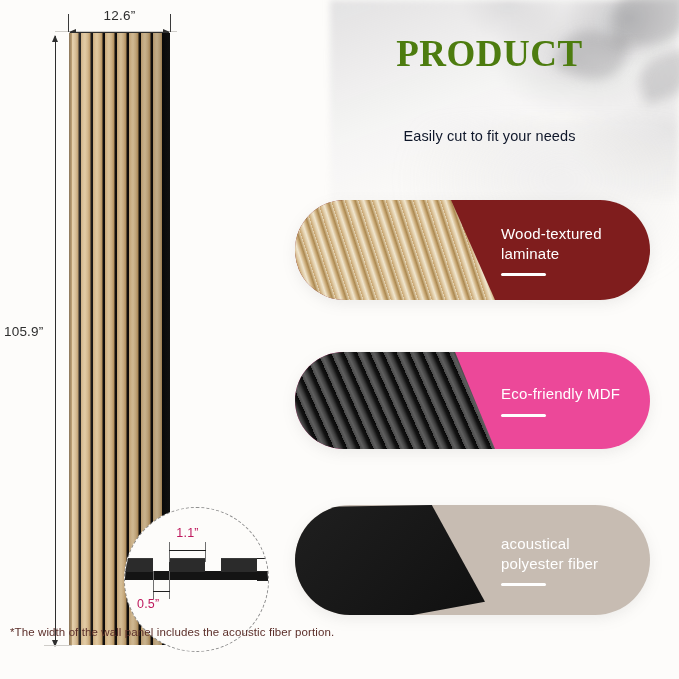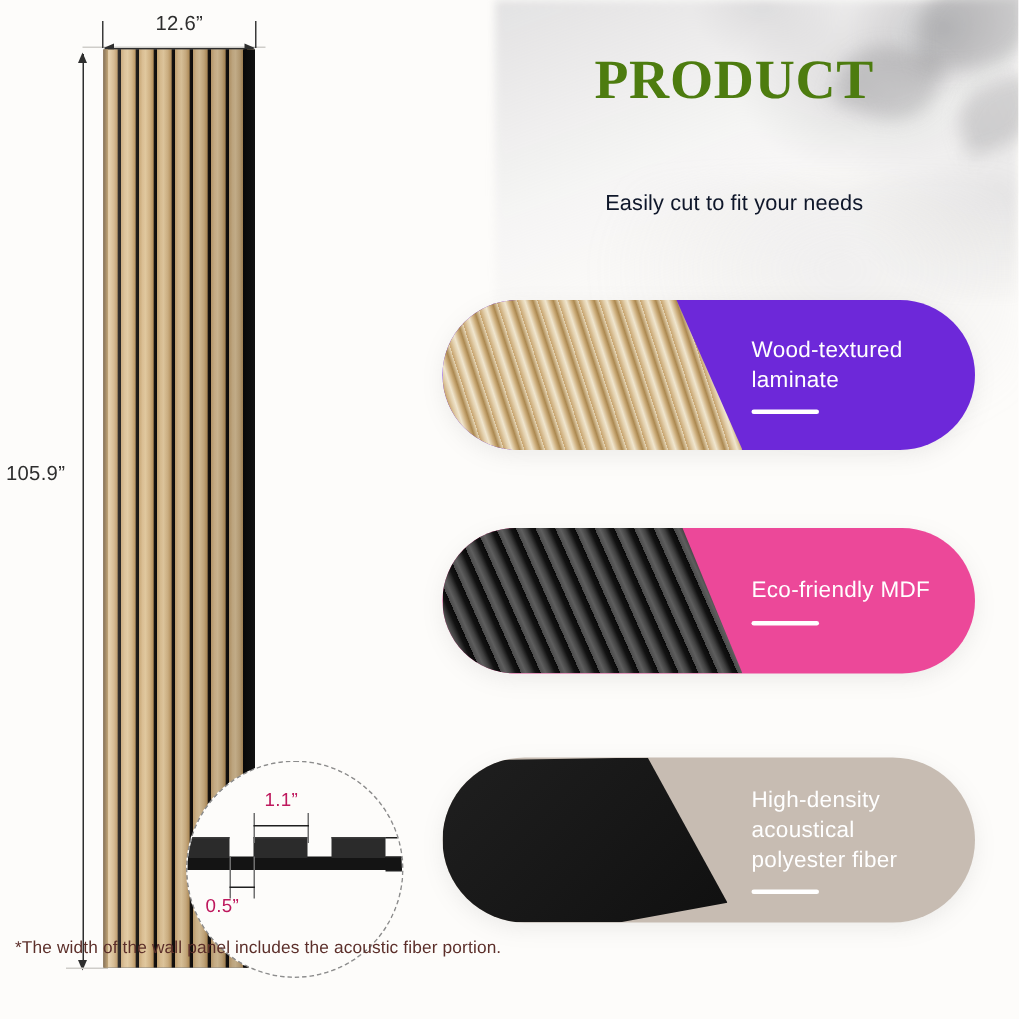--- a/index.html
+++ b/index.html
@@ -57,21 +57,21 @@
   .dim-left-line:before{
     content:"";position:absolute;left:-3.5px;top:-1px;width:0;height:0;
     border-left:3.5px solid transparent;border-right:3.5px solid transparent;border-bottom:7px solid #2e2e2e;
   }
   .dim-left-line:after{
     content:"";position:absolute;left:-3.5px;bottom:-1px;width:0;height:0;
     border-left:3.5px solid transparent;border-right:3.5px solid transparent;border-top:7px solid #2e2e2e;
   }
   .ext-bottom-rule{position:absolute;left:44px;top:645px;width:28px;height:1px;background:#cfcdc9;}
   .dim-left-label{
-    position:absolute;left:4px;top:308px;font-size:13.5px;color:#2e2e2e;letter-spacing:.2px;
+    position:absolute;left:4px;top:324px;font-size:13.5px;color:#2e2e2e;letter-spacing:.2px;
   }
 
   
   .slat-panel{
     position:absolute;left:69px;top:33px;width:101px;height:612px;
     background:#0d0d0d;
     background-image:
       repeating-linear-gradient(90deg,
         #c9a877 0px, #d9bd91 2px, #e0c79d 4px, #cfb183 7px, #b9945f 9px,
         #151210 10px, #0c0a09 12px);
@@ -135,21 +135,21 @@
   .title .l2{display:block;font-size:37px;}
   .subtitle{
     position:absolute;left:0;top:128px;width:379px;text-align:center;
     font-size:14.5px;color:#0f172a;letter-spacing:.1px;
   }
 
   .capsule{
     position:absolute;left:-5px;width:355px;border-radius:999px;overflow:hidden;
     box-shadow:0 4px 14px rgba(120,120,120,.13);
   }
-  .cap1{top:200px;height:100px;background:#6d28d9;}
+  .cap1{top:200px;height:100px;background:#7f1d1d;}
   .cap2{top:352px;height:97px;background:#ec4899;}
   .cap3{top:505px;height:110px;background:#c7bcb2;}
 
   .cap-tex{position:absolute;left:0;top:0;height:100%;}
 
   .tex-wood{
     width:200px;
     background-image:repeating-linear-gradient(72deg,
       #c7a36d 0px, #e3d0ad 3px, #f0e6cf 5px, #cdae7c 8px, #ab8850 10px, #e6d6b6 13px);
     clip-path:polygon(0 0, 78% 0, 100% 100%, 0 100%);
@@ -259,21 +259,20 @@
       <div class="cap-tex tex-mdf"></div>
       <div class="cap-text">
         <div class="line">Eco-friendly MDF</div>
         <div class="cap-rule"></div>
       </div>
     </div>
 
     <div class="capsule cap3">
       <div class="cap-tex tex-fiber"></div>
       <div class="cap-text">
-        <div class="line">High-density</div>
         <div class="line">acoustical</div>
         <div class="line">polyester fiber</div>
         <div class="cap-rule"></div>
       </div>
     </div>
   </div>
 
   <div class="footnote">*The width of the wall panel includes the acoustic fiber portion.</div>
 </div>
 

